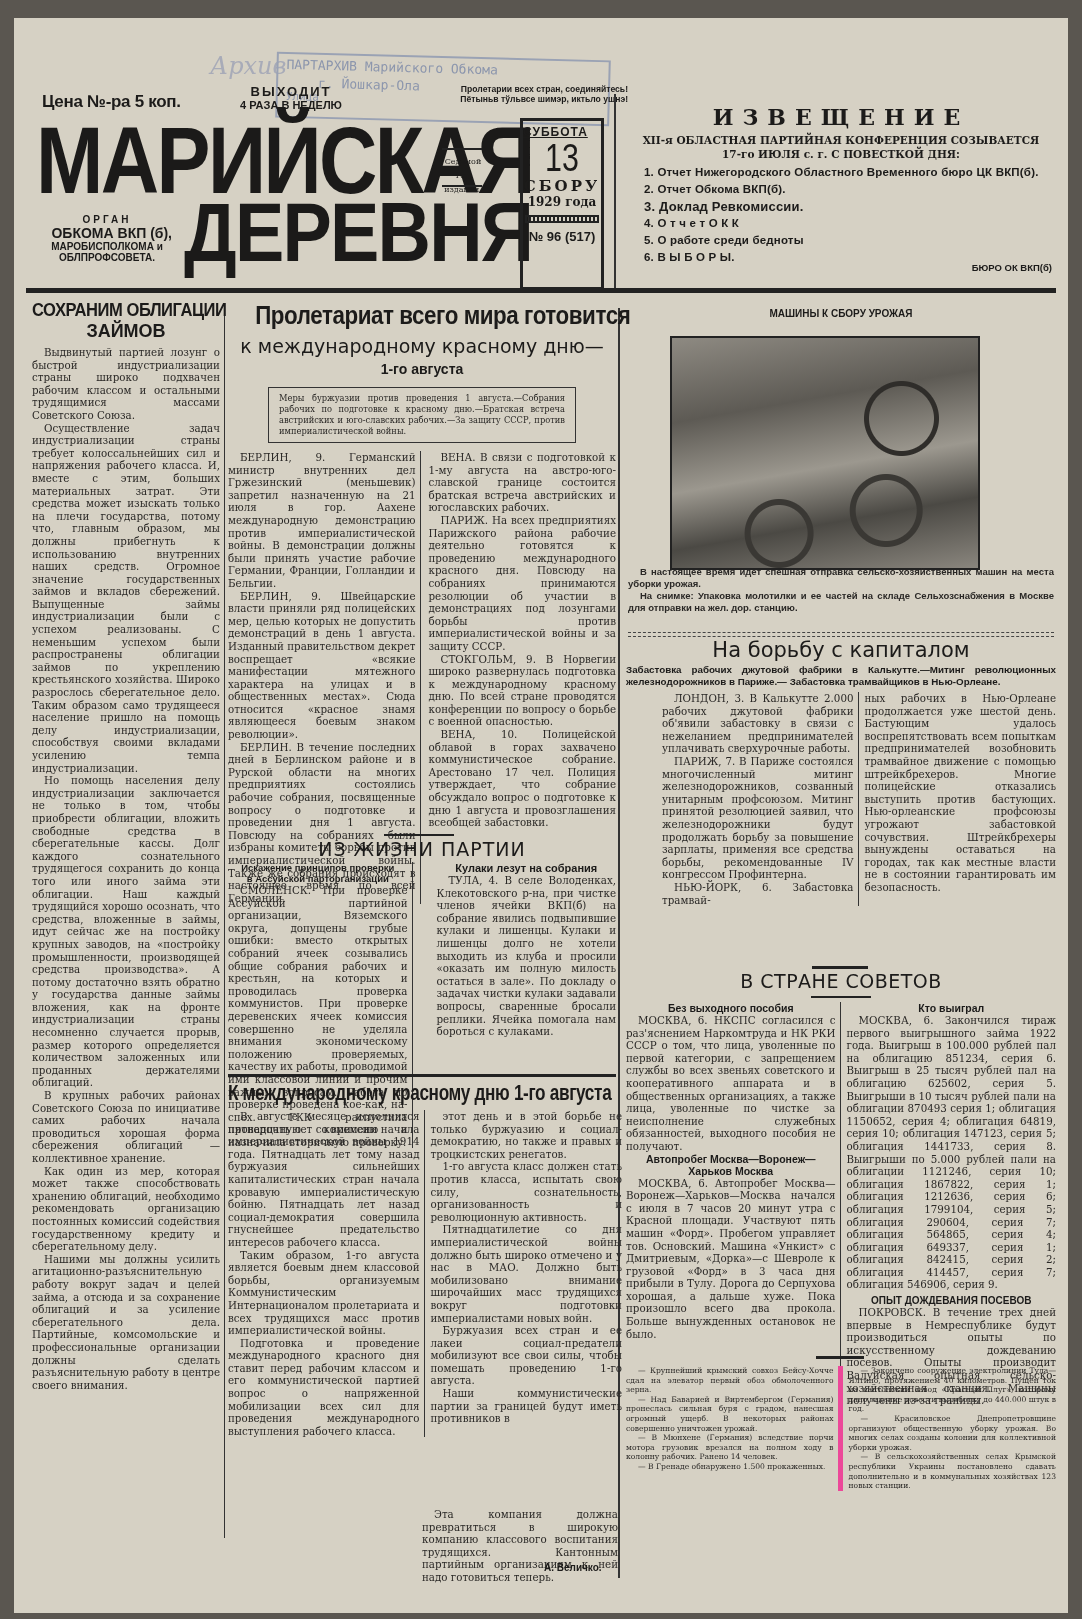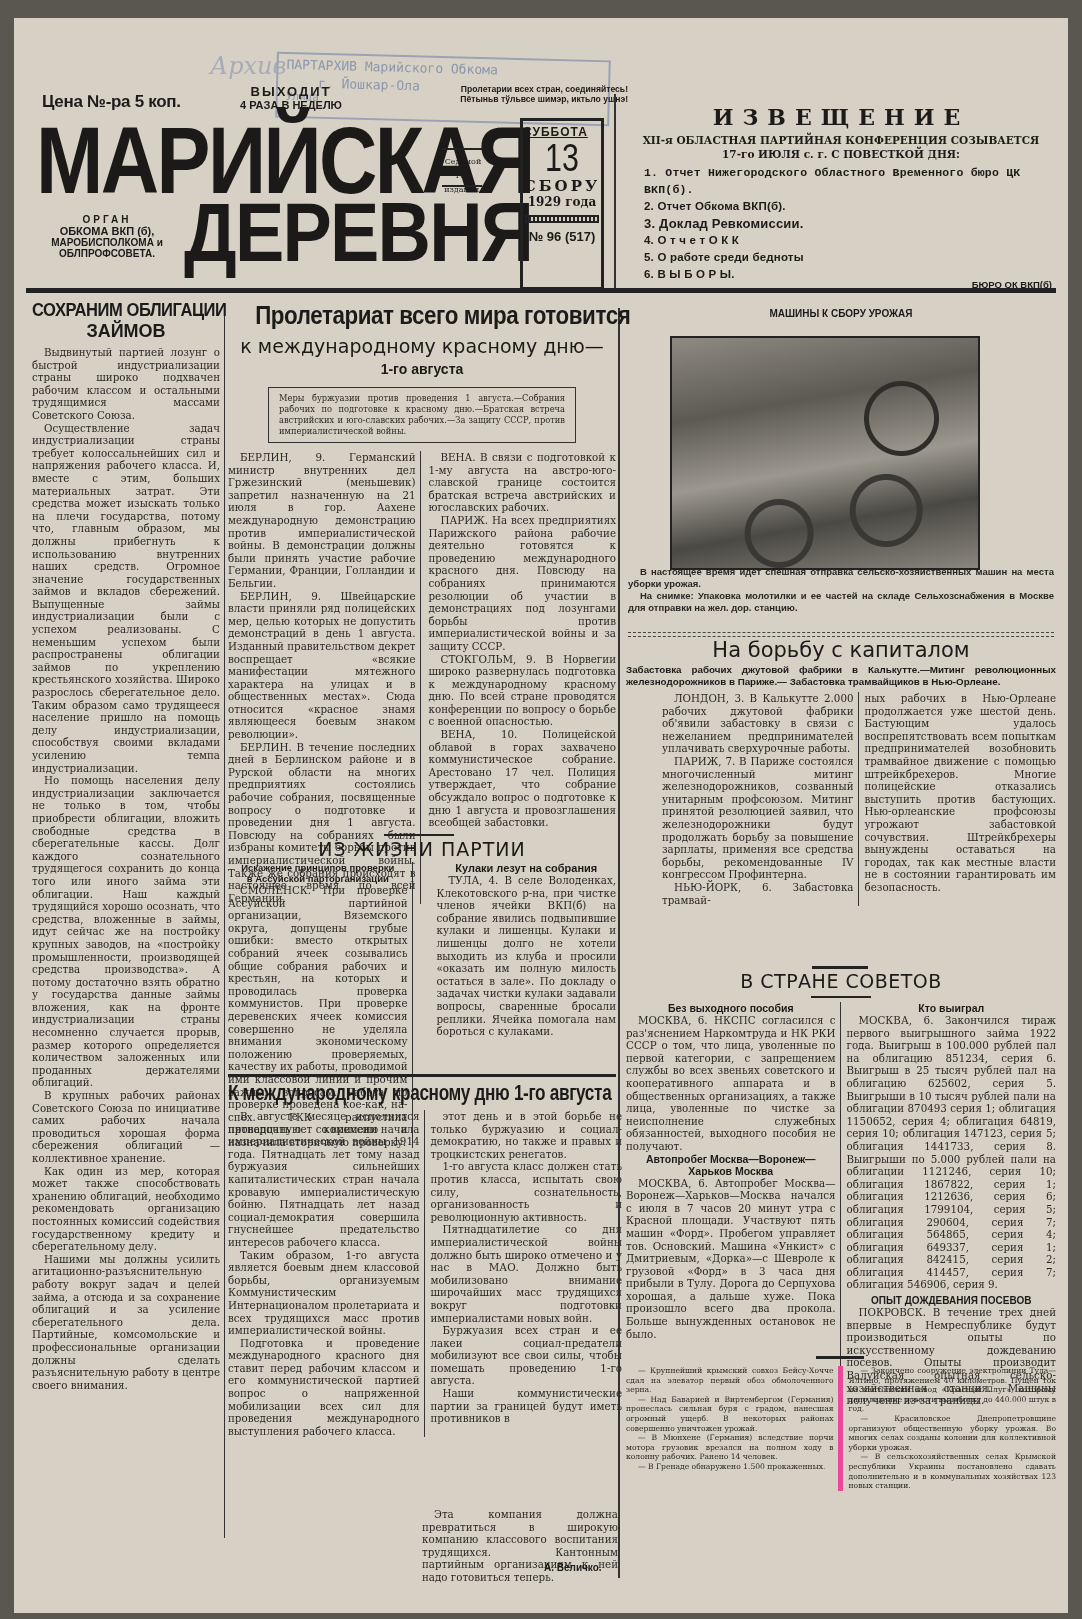--- a/index.html
+++ b/index.html
@@ -44,42 +44,42 @@
 
   <div class="abs" style="left:22px;top:96px;font-family:'Liberation Sans',sans-serif;font-weight:bold;font-size:94px;line-height:94px;letter-spacing:-3px;transform:scaleX(0.86);transform-origin:left top;color:#1b1a19;">МАРИЙСКАЯ</div>
   <div class="abs" style="left:170px;top:172px;font-family:'Liberation Sans',sans-serif;font-weight:bold;font-size:84px;line-height:84px;letter-spacing:-2px;transform:scaleX(0.88);transform-origin:left top;color:#1b1a19;">ДЕРЕВНЯ</div>
 
   <div class="rule" style="left:428px;top:130px;width:40px;height:2px;"></div>
   <div class="abs" style="left:428px;top:137px;width:42px;font-size:8px;line-height:14px;text-align:center;">Седьмой год издания.</div>
   <div class="rule" style="left:428px;top:167px;width:40px;height:2px;"></div>
 
   <div class="abs" style="left:28px;top:196px;width:130px;text-align:center;">
     <div class="hdline" style="font-size:10px;letter-spacing:3px;">ОРГАН</div>
-    <div class="hdline" style="font-size:11px;">ОБКОМА ВКП (б),</div>
+    <div class="hdline" style="font-size:14px;text-align:right;">ОБКОМА ВКП (б),</div>
     <div class="hdline" style="font-size:10px;">МАРОБИСПОЛКОМА и</div>
     <div class="hdline" style="font-size:10px;">ОБЛПРОФСОВЕТА.</div>
   </div>
 
   <div class="abs" style="left:506px;top:100px;width:78px;height:166px;border:3px solid #222;">
     <div class="hdline" style="text-align:left;font-size:12px;letter-spacing:1px;margin-top:4px;text-decoration:underline;">СУББОТА</div>
     <div style="text-align:center;font-family:'Liberation Sans',sans-serif;font-size:38px;line-height:38px;transform:scaleX(0.8);">13</div>
     <div class="hdline" style="text-align:center;font-size:15px;letter-spacing:3px;font-family:'DejaVu Serif',serif;">СБОРУ</div>
     <div class="hdline" style="text-align:center;font-size:12px;font-family:'DejaVu Serif',serif;">1929 года</div>
     <div style="height:4px;border-top:2px solid #222;border-bottom:2px solid #222;margin:6px 2px;background:repeating-linear-gradient(90deg,#222 0 2px,transparent 2px 4px);"></div>
     <div class="hdline" style="text-align:center;font-size:13px;margin-top:6px;">№ 96 (517)</div>
   </div>
 
   <div class="vrule" style="left:600px;top:76px;height:194px;width:2px;"></div>
 
   <div class="abs" style="left:612px;top:86px;width:430px;">
     <div class="hdline" style="text-align:center;font-size:22px;letter-spacing:9px;font-family:'DejaVu Serif',serif;">ИЗВЕЩЕНИЕ</div>
     <div class="hdline" style="text-align:center;font-size:10.5px;margin-top:4px;font-family:'DejaVu Serif',serif;">XII-я ОБЛАСТНАЯ ПАРТИЙНАЯ КОНФЕРЕНЦИЯ СОЗЫВАЕТСЯ</div>
     <div class="hdline" style="text-align:center;font-size:10.5px;margin-top:2px;font-family:'DejaVu Serif',serif;">17-го ИЮЛЯ с. г. С ПОВЕСТКОЙ ДНЯ:</div>
     <div style="margin-left:18px;margin-top:4px;">
-      <div class="list-item" style="font-size:11.5px;line-height:17px;font-family:Liberation Mono, monospace;">1. Отчет Нижегородского Областного Временного бюро ЦК ВКП(б).</div>
+      <div class="list-item" style="font-size:11.5px;line-height:17px;">1. Отчет Нижегородского Областного Временного бюро ЦК ВКП(б).</div>
       <div class="list-item" style="font-size:11.5px;line-height:17px;">2. Отчет Обкома ВКП(б).</div>
       <div class="list-item" style="font-size:13px;line-height:17px;">3. Доклад Ревкомиссии.</div>
       <div class="list-item" style="font-size:11.5px;line-height:17px;">4. О т ч е т О К К</div>
       <div class="list-item" style="font-size:11.5px;line-height:17px;">5. О работе среди бедноты</div>
       <div class="list-item" style="font-size:11.5px;line-height:17px;">6. В Ы Б О Р Ы.</div>
     </div>
     <div class="hdline" style="text-align:right;font-size:9.5px;margin-right:4px;margin-top:-4px;">БЮРО ОК ВКП(б)</div>
   </div>
 
   <div class="rule" style="left:12px;top:270px;width:1030px;height:5px;"></div>

